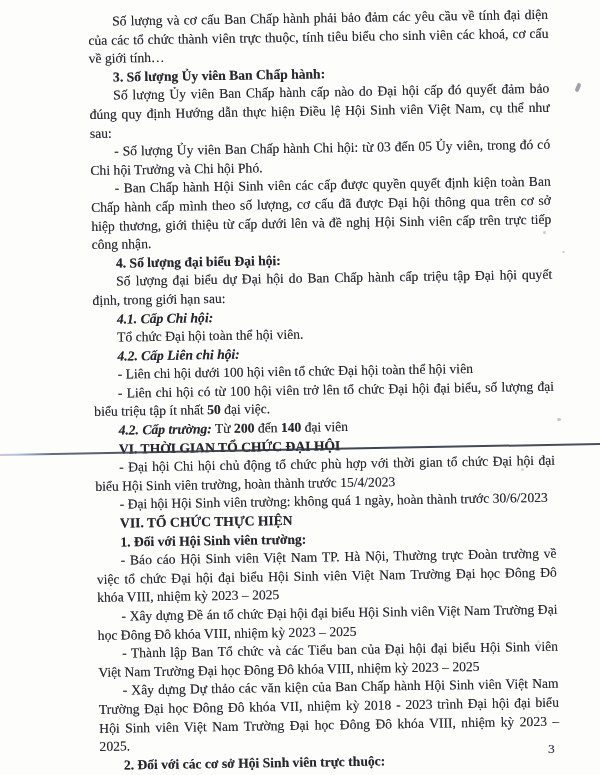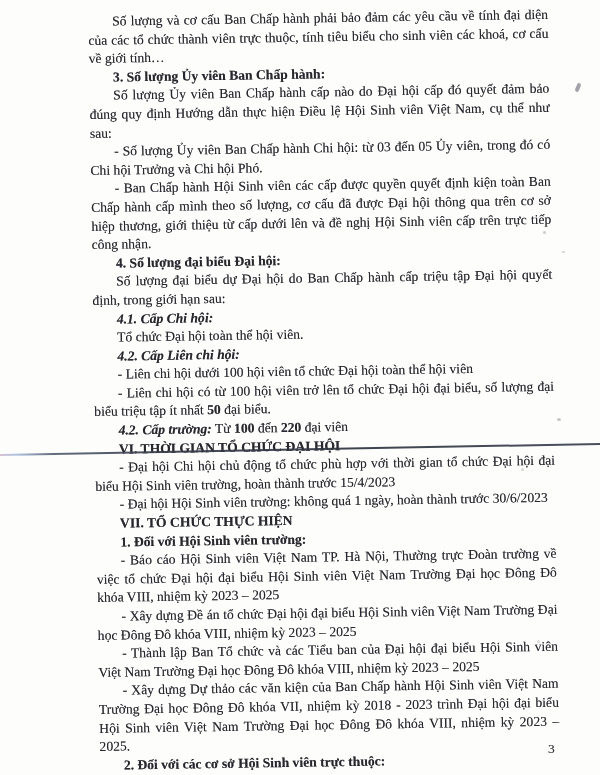--- a/index.html
+++ b/index.html
@@ -49,22 +49,22 @@
     <p class="para heading"><span class="b">3. Số lượng Ủy viên Ban Chấp hành:</span></p>
     <p class="para body"><span>Số lượng Ủy viên Ban Chấp hành cấp nào do Đại hội cấp đó quyết đảm bảo đúng quy định Hướng dẫn thực hiện Điều lệ Hội Sinh viên Việt Nam, cụ thể như sau:</span></p>
     <p class="para body"><span>- Số lượng Ủy viên Ban Chấp hành Chi hội: từ 03 đến 05 Ủy viên, trong đó có Chi hội Trưởng và Chi hội Phó.</span></p>
     <p class="para body"><span>- Ban Chấp hành Hội Sinh viên các cấp được quyền quyết định kiện toàn Ban Chấp hành cấp mình theo số lượng, cơ cấu đã được Đại hội thông qua trên cơ sở hiệp thương, giới thiệu từ cấp dưới lên và đề nghị Hội Sinh viên cấp trên trực tiếp công nhận.</span></p>
     <p class="para heading"><span class="b">4. Số lượng đại biểu Đại hội:</span></p>
     <p class="para body"><span>Số lượng đại biểu dự Đại hội do Ban Chấp hành cấp triệu tập Đại hội quyết định, trong giới hạn sau:</span></p>
     <p class="para heading"><span class="b i">4.1. Cấp Chi hội:</span></p>
     <p class="para body"><span>Tổ chức Đại hội toàn thể hội viên.</span></p>
     <p class="para heading"><span class="b i">4.2. Cấp Liên chi hội:</span></p>
     <p class="para body"><span>- Liên chi hội dưới 100 hội viên tổ chức Đại hội toàn thể hội viên</span></p>
-    <p class="para body"><span>- Liên chi hội có từ 100 hội viên trở lên tổ chức Đại hội đại biểu, số lượng đại biểu triệu tập ít nhất </span><span class="b">50</span><span> đại biểu.</span></p>
-    <p class="para heading"><span class="b i">4.2. Cấp trường:</span><span> Từ </span><span class="b">100</span><span> đến </span><span class="b">220</span><span> đại viên</span></p>
+    <p class="para body"><span>- Liên chi hội có từ 100 hội viên trở lên tổ chức Đại hội đại biểu, số lượng đại biểu triệu tập ít nhất </span><span class="b">50</span><span> đại việc.</span></p>
+    <p class="para heading"><span class="b i">4.2. Cấp trường:</span><span> Từ </span><span class="b">200</span><span> đến </span><span class="b">140</span><span> đại viên</span></p>
     <p class="para heading"><span class="b">VI.  THỜI GIAN TỔ CHỨC ĐẠI HỘI</span></p>
     <p class="para body"><span>- Đại hội Chi hội chủ động tổ chức phù hợp với thời gian tổ chức Đại hội đại biểu Hội Sinh viên trường, hoàn thành trước 15/4/2023</span></p>
     <p class="para body"><span>- Đại hội Hội Sinh viên trường: không quá 1 ngày, hoàn thành trước 30/6/2023</span></p>
     <p class="para heading"><span class="b">VII. TỔ CHỨC THỰC HIỆN</span></p>
     <p class="para heading"><span class="b">1.  Đối với Hội Sinh viên trường:</span></p>
     <p class="para body"><span>- Báo cáo Hội Sinh viên Việt Nam TP. Hà Nội, Thường trực Đoàn trường về việc tổ chức Đại hội đại biểu Hội Sinh viên Việt Nam Trường Đại học Đông Đô khóa VIII, nhiệm kỳ 2023 – 2025</span></p>
     <p class="para body"><span>- Xây dựng Đề án tổ chức Đại hội đại biểu Hội Sinh viên Việt Nam Trường Đại học Đông Đô khóa VIII, nhiệm kỳ 2023 – 2025</span></p>
     <p class="para body"><span>- Thành lập Ban Tổ chức và các Tiểu ban của Đại hội đại biểu Hội Sinh viên Việt Nam Trường Đại học Đông Đô khóa VIII, nhiệm kỳ 2023 – 2025</span></p>
     <p class="para body"><span>- Xây dựng Dự thảo các văn kiện của Ban Chấp hành Hội Sinh viên Việt Nam Trường Đại học Đông Đô khóa VII, nhiệm kỳ 2018 - 2023 trình Đại hội đại biểu Hội Sinh viên Việt Nam Trường Đại học Đông Đô khóa VIII, nhiệm kỳ 2023 – 2025.</span></p>
     <p class="para heading"><span class="b">2. Đối với các cơ sở Hội Sinh viên trực thuộc:</span></p>

